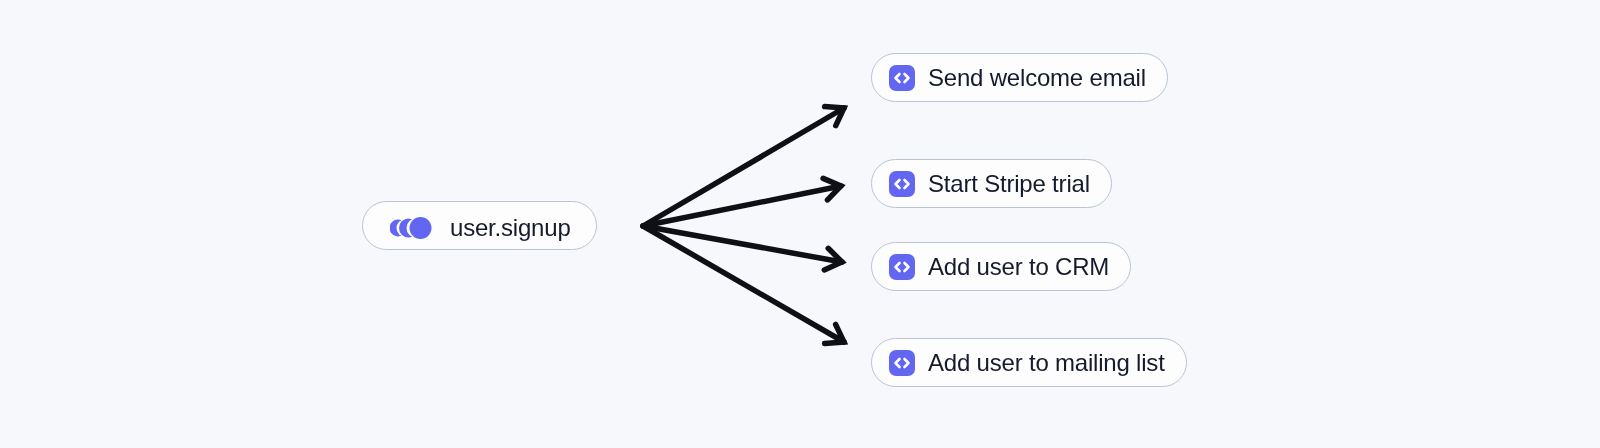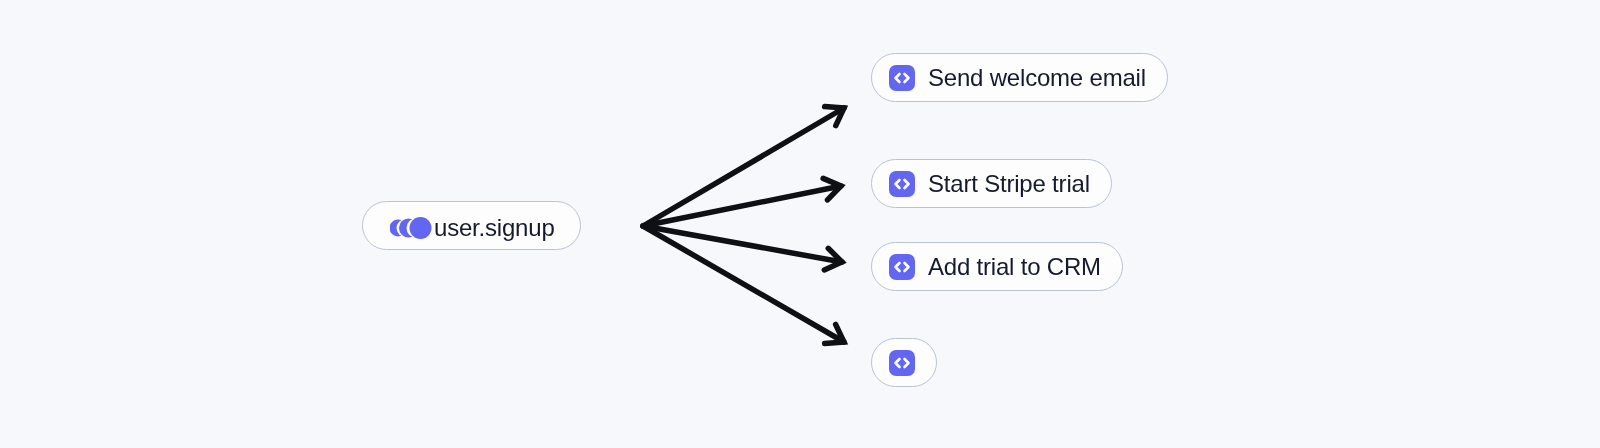--- a/index.html
+++ b/index.html
@@ -46,21 +46,21 @@
     height: 49px;
     border: 1.5px solid var(--node-border);
     border-radius: 24.5px;
     background: var(--node-bg);
     color: var(--text);
     font-size: 24px;
     font-weight: 500;
     letter-spacing: -0.2px;
     white-space: nowrap;
   }
-  .event-node { left: 362px; top: 201px; padding: 4px 25px 0 27px; gap: 2px; }
+  .event-node { left: 362px; top: 201px; padding: 4px 25px 0 27px; gap: 18px; }
   .fn-node   { left: 871px; padding: 0 21px 0 17px; gap: 13px; }
   .fn-0 { top: 53px; text-align: right; }
   .fn-1 { top: 148px; margin-top: 11px; }
   .fn-2 { top: 242px; }
   .fn-3 { top: 338px; }
 
   .icon { display: inline-flex; flex: 0 0 auto; }
   .c-accent { fill: var(--accent); }
   .c-cut { fill: var(--node-bg); }
   .code-icon-bg { fill: var(--accent); }
@@ -128,26 +128,27 @@
   </div>
 
   <div class="node fn-node fn-2">
     <span class="icon">
       <svg width="26" height="26" viewBox="0 0 26 26" xmlns="http://www.w3.org/2000/svg">
         <rect class="code-icon-bg" x="0" y="0" width="26" height="26" rx="7"></rect>
         <path class="code-icon-glyph" d="M10.5 9 L6.5 13 L10.5 17"></path>
         <path class="code-icon-glyph" d="M15.5 9 L19.5 13 L15.5 17"></path>
       </svg>
     </span>
-    <span class="node-label">Add trial to CRM</span>
+    <span class="node-label">Add user to CRM</span>
   </div>
 
   <div class="node fn-node fn-3">
     <span class="icon">
       <svg width="26" height="26" viewBox="0 0 26 26" xmlns="http://www.w3.org/2000/svg">
         <rect class="code-icon-bg" x="0" y="0" width="26" height="26" rx="7"></rect>
         <path class="code-icon-glyph" d="M10.5 9 L6.5 13 L10.5 17"></path>
         <path class="code-icon-glyph" d="M15.5 9 L19.5 13 L15.5 17"></path>
       </svg>
     </span>
+    <span class="node-label">Add user to mailing list</span>
   </div>
 
 </div>
 
 </body></html>

